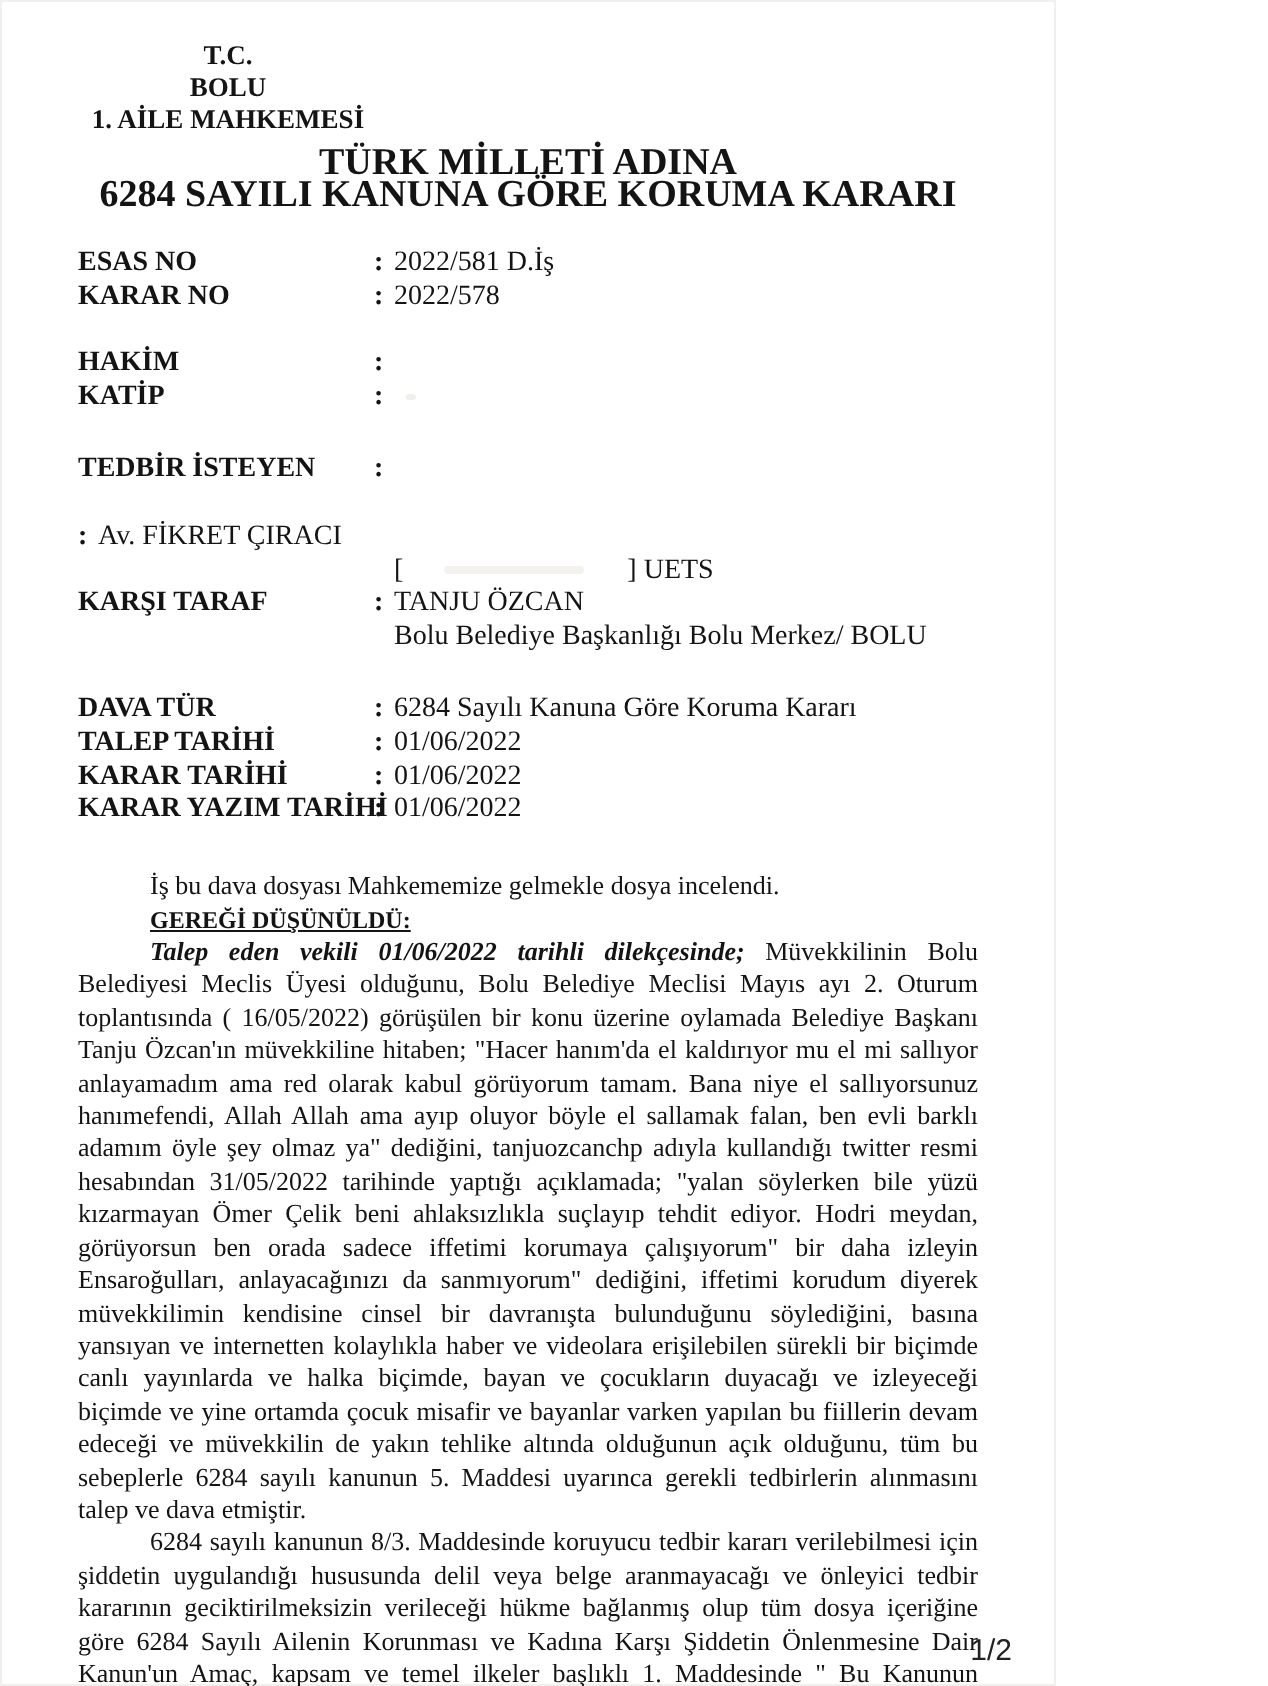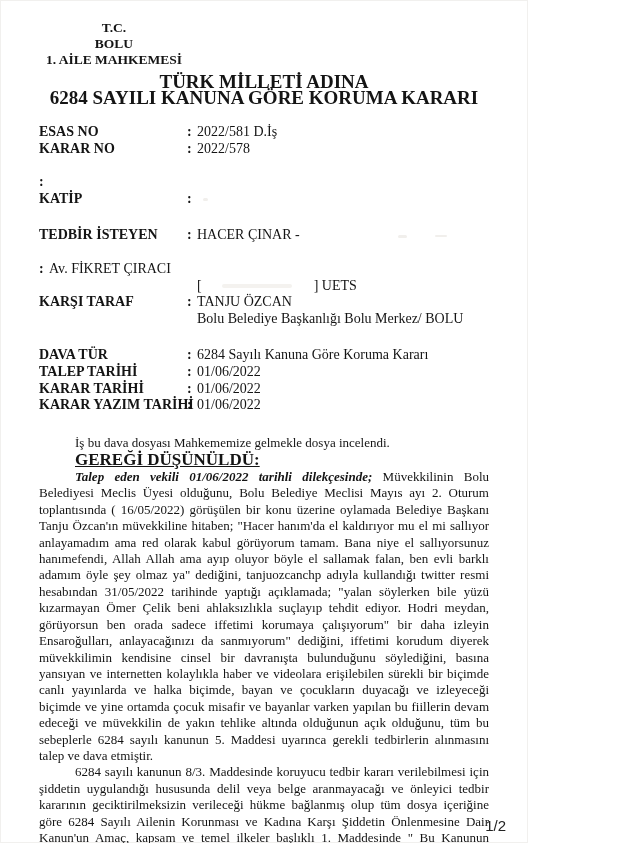--- a/index.html
+++ b/index.html
@@ -30,21 +30,21 @@
   .gap-s{height:17px;}
   .gap-m{height:20px;}
 
   
   .smudge{display:inline-block;background:#f1efec;border-radius:2px;vertical-align:middle;}
 
   
   .bodytext{margin-top:21px;font-size:13px;line-height:16.4px;}
   .intro{text-indent:36px;}
   .heading-line{text-indent:36px;margin-top:0.5px;}
-  .heading-line .u{font-weight:bold;text-decoration:underline;font-size:17px;}
+  .heading-line .u{font-weight:bold;text-decoration:underline;font-size:12px;}
   .para{text-align:justify;text-indent:36px;}
   .lead{font-weight:bold;font-style:italic;}
 
   .page-number{
     position:absolute;right:22px;bottom:9px;
     font-family:"Liberation Sans","DejaVu Sans",sans-serif;
     font-size:15px;color:#222;
   }
 </style>
 </head>
@@ -73,35 +73,35 @@
       </div>
       <div class="frow">
         <span class="flabel">KARAR NO</span>
           <span class="fcolon">:</span>
           <span class="fvalue">2022/578</span>
       </div>
 
       <div class="gap-s"></div>
 
       <div class="frow">
+        <span class="flabel">HAKİM</span>
           <span class="fcolon">:</span>
           <span class="fvalue"></span>
       </div>
       <div class="frow">
         <span class="flabel">KATİP</span>
           <span class="fcolon">:</span>
           <span class="fvalue"><span class="smudge" style="width:5px;height:3px;margin-left:6px;"></span></span>
       </div>
 
       <div class="gap-m"></div>
 
       <div class="frow">
         <span class="flabel">TEDBİR İSTEYEN</span>
           <span class="fcolon">:</span>
-          <span class="fvalue"><span>HACER ÇINAR -</span><span class="smudge" style="width:9px;height:3px;margin-left:98px;"></span><span class="smudge" style="width:12px;height:2px;margin-left:28px;"></span></span>
       </div>
 
       <div class="gap-s"></div>
 
       <div class="frow">
           <span class="fcolon">:</span>
           <span class="fvalue">Av. FİKRET ÇIRACI</span>
       </div>
       <div class="subline">
         <span>[</span><span class="smudge" style="width:70px;height:4px;margin:0 22px 0 20px;background:#f4f2ef;"></span><span>] UETS</span>

